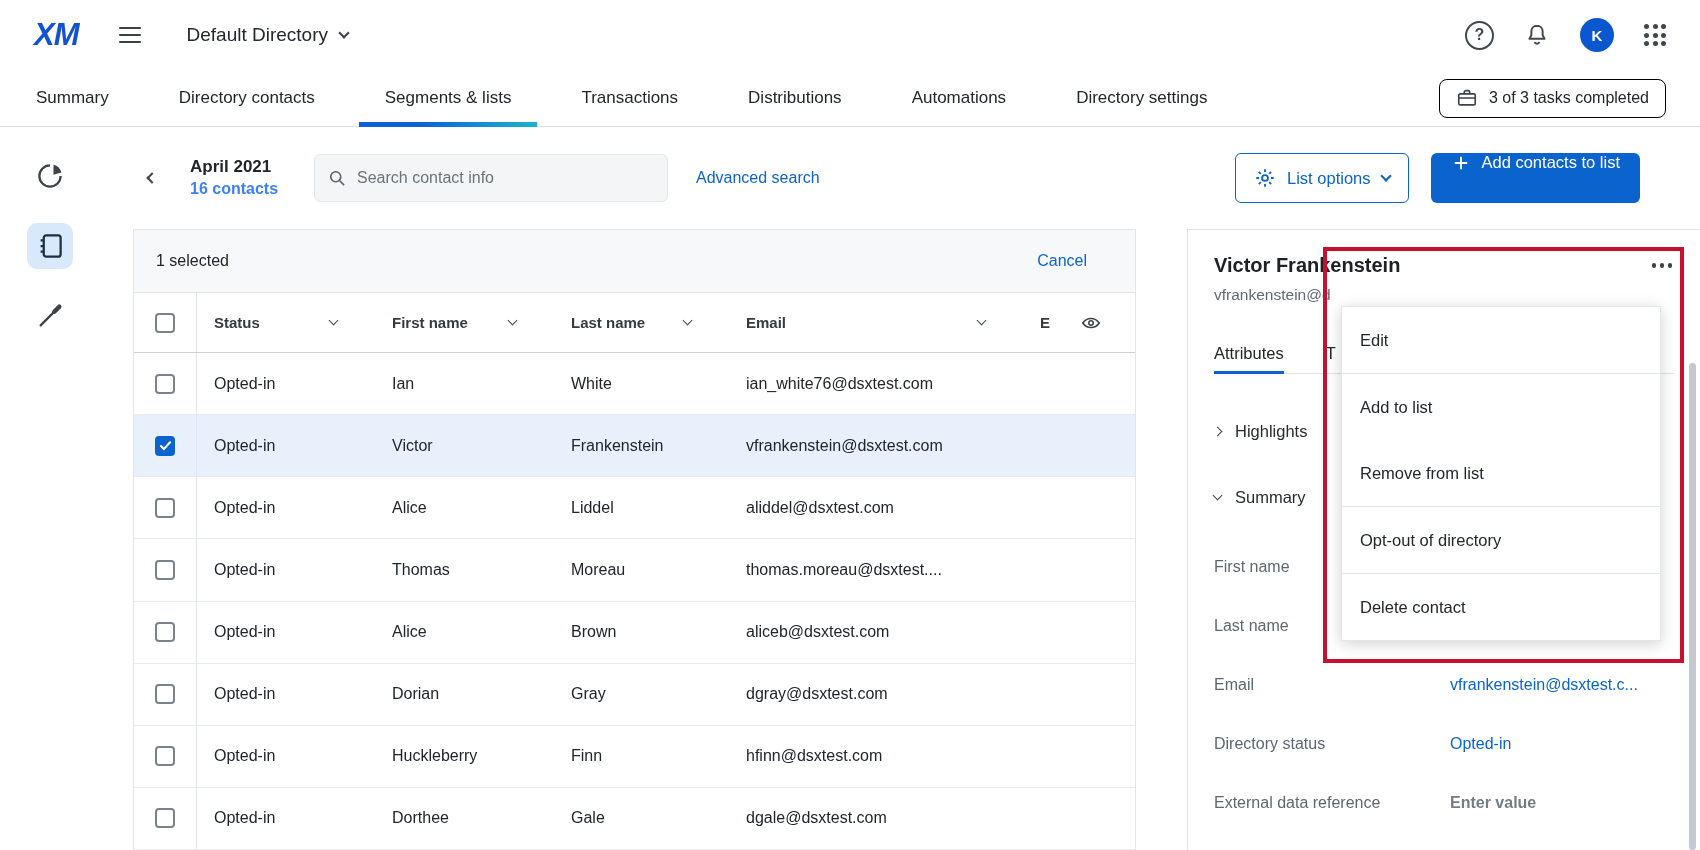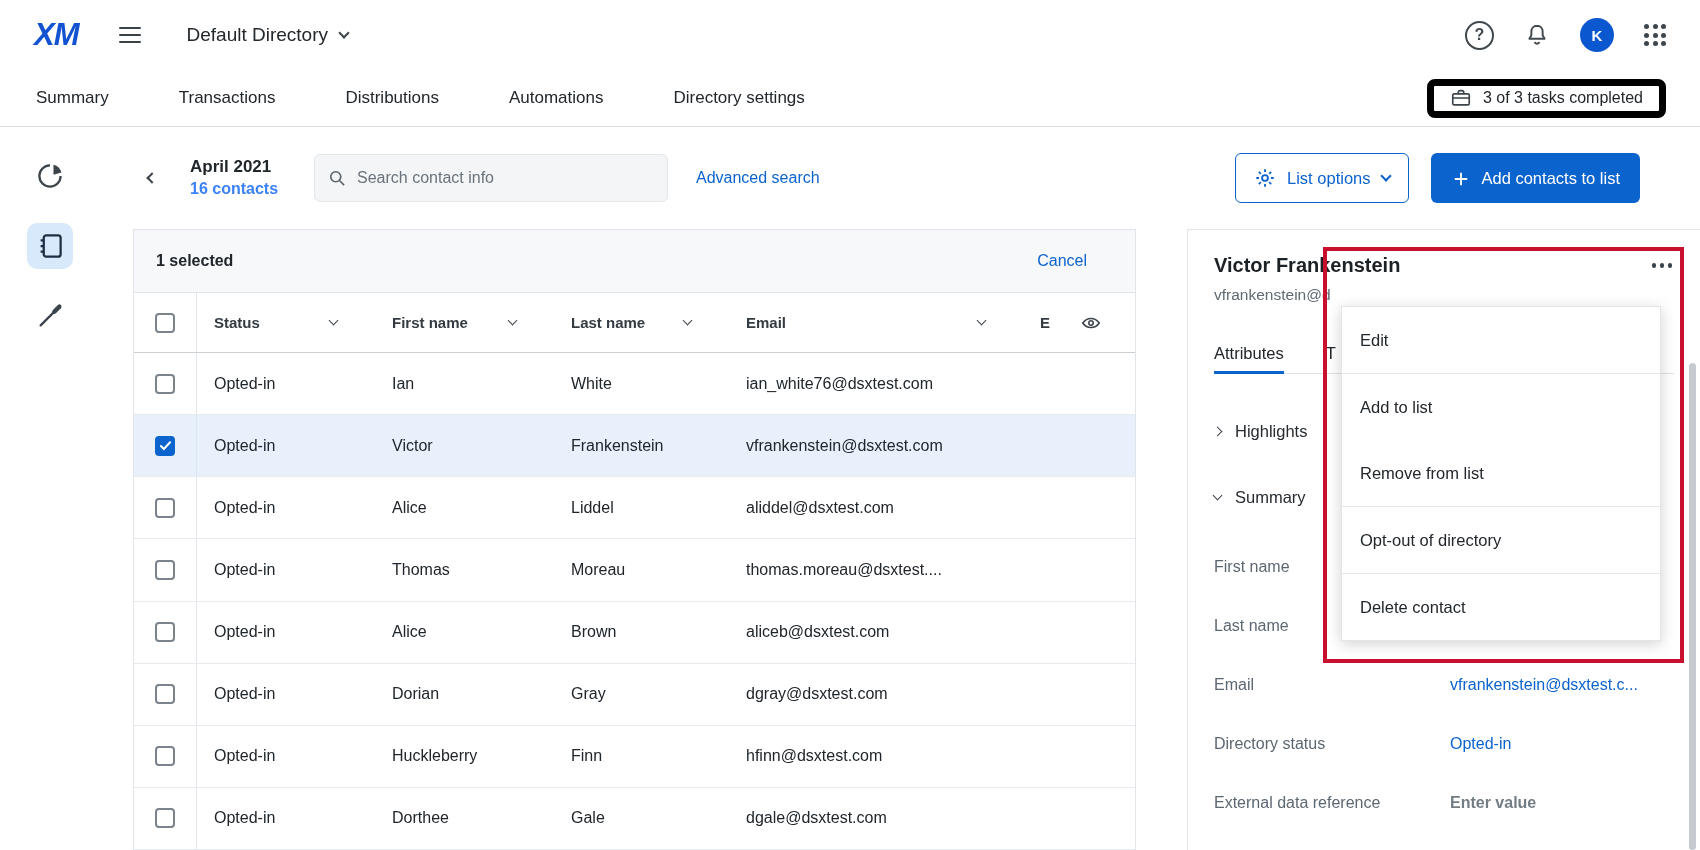--- a/index.html
+++ b/index.html
@@ -35,21 +35,21 @@
   .iconbtn { display:flex; align-items:center; cursor:pointer; }
 
   
   .navbar { height:57px; display:flex; align-items:center; padding:0 34px 0 36px; gap:70px;
     border-bottom:1px solid #d8dde2; background:#fff; }
   .nav-tab { font-size:17px; color:#22272c; height:100%; display:flex; align-items:center;
     position:relative; white-space:nowrap; cursor:pointer; }
   .nav-tab.active::after { content:""; position:absolute; left:-26px; right:-26px; bottom:-1px; height:5px;
     background:linear-gradient(90deg,#0d62d8 35%,#1cb5c9); }
   .tasks-btn { margin-left:auto; display:flex; align-items:center; gap:11px; height:39px;
-    border:7px solid #000000; border-radius:8px; padding:0 16px; font-size:16px; color:#22272c;
+    border:1px solid #000000; border-radius:8px; padding:0 16px; font-size:16px; color:#22272c;
     background:#fff; cursor:pointer; white-space:nowrap; }
 
   
   .page-body { display:flex; height:723px; }
   .sidebar { width:100px; display:flex; flex-direction:column; align-items:center; padding-top:26px; gap:24px; }
   .side-icon { width:46px; height:46px; display:flex; align-items:center; justify-content:center;
     border-radius:10px; cursor:pointer; }
   .side-icon.active { background:#d7e9fb; }
   .main-col { flex:1; display:flex; flex-direction:column; min-width:0; }
 
@@ -62,31 +62,31 @@
   .searchbox { margin-left:24px; width:354px; height:48px; background:#f3f5f7; border:1px solid #e3e7ea;
     border-radius:6px; display:flex; align-items:center; padding:0 12px; gap:10px; }
   .searchbox input { border:none; outline:none; background:transparent; font-size:16px; flex:1;
     font-family:inherit; color:#21262b; }
   .searchbox input::placeholder { color:#6a737b; }
   .adv-link { margin-left:28px; color:#0b63ce; font-size:16px; cursor:pointer; white-space:nowrap; }
   .toolbar-right { margin-left:auto; display:flex; align-items:center; gap:22px; }
   .list-options-btn { height:50px; display:flex; align-items:center; gap:11px; border:1px solid #0b63ce;
     border-radius:6px; color:#0b63ce; padding:0 18px; font-size:16.5px; background:#fff; cursor:pointer; white-space:nowrap; }
   .add-btn { height:50px; display:flex; gap:11px; background:#0b63ce; color:#fff;
-    border-radius:6px; padding:16px 20px; font-size:16.5px; cursor:pointer; white-space:nowrap; }
+    border-radius:6px; padding:0 20px; font-size:16.5px; cursor:pointer; white-space:nowrap; }
 
   
   .content-row { flex:1; display:flex; min-height:0; }
 
   
   .table-card { width:1003px; margin-left:33px; border:1px solid #e1e5e9; border-bottom:none;
     display:flex; flex-direction:column; overflow:hidden; }
   .selection-bar { height:63px; flex:0 0 63px; background:#f7f8fa; display:flex; align-items:center;
     padding:0 48px 0 22px; border-bottom:1px solid #e1e5e9; }
-  .sel-text { font-weight:bold; font-size:16px; color:#20262c; }
+  .sel-text { font-weight:normal; font-size:16px; color:#20262c; }
   .cancel-link { margin-left:auto; color:#0b63ce; font-size:16px; cursor:pointer; }
   .tgrid { display:grid; grid-template-columns:63px 178px 179px 175px 294px 1fr; align-items:center; }
   .thead { height:60px; flex:0 0 60px; border-bottom:1px solid #ccd1d6; }
   .hcell { display:flex; align-items:center; padding-left:17px; font-size:15px; font-weight:bold;
     color:#343b42; height:100%; cursor:pointer; }
   .hcell .caret { margin-left:auto; margin-right:38px; }
   .cb-col { display:flex; align-items:center; justify-content:center; height:100%; border-right:1px solid #e1e5e9; }
   .checkbox { width:20px; height:20px; border:2px solid #7a838c; border-radius:4px; background:#fff;
     display:flex; align-items:center; justify-content:center; cursor:pointer; }
   .checkbox.checked { background:#0b63ce; border-color:#0b63ce; }
@@ -162,20 +162,22 @@
         <i></i>
         <i></i>
         <i></i>
         <i></i>
     </div>
   </div>
 </header>
 
 <nav class="navbar">
   <div class="nav-tab">Summary</div>
+  <div class="nav-tab">Directory contacts</div>
+  <div class="nav-tab active">Segments &amp; lists</div>
   <div class="nav-tab">Transactions</div>
   <div class="nav-tab">Distributions</div>
   <div class="nav-tab">Automations</div>
   <div class="nav-tab">Directory settings</div>
   <div class="tasks-btn">
     <svg width="22" height="22" viewBox="0 0 24 24" fill="none" stroke="#3c434a" stroke-width="1.8">
       <rect x="3" y="7.5" width="18" height="12" rx="1.5"></rect>
       <path d="M9 7.5V6a2 2 0 0 1 2-2h2a2 2 0 0 1 2 2v1.5M3 12h18"></path>
     </svg>
     <span>3 of 3 tasks completed</span>

